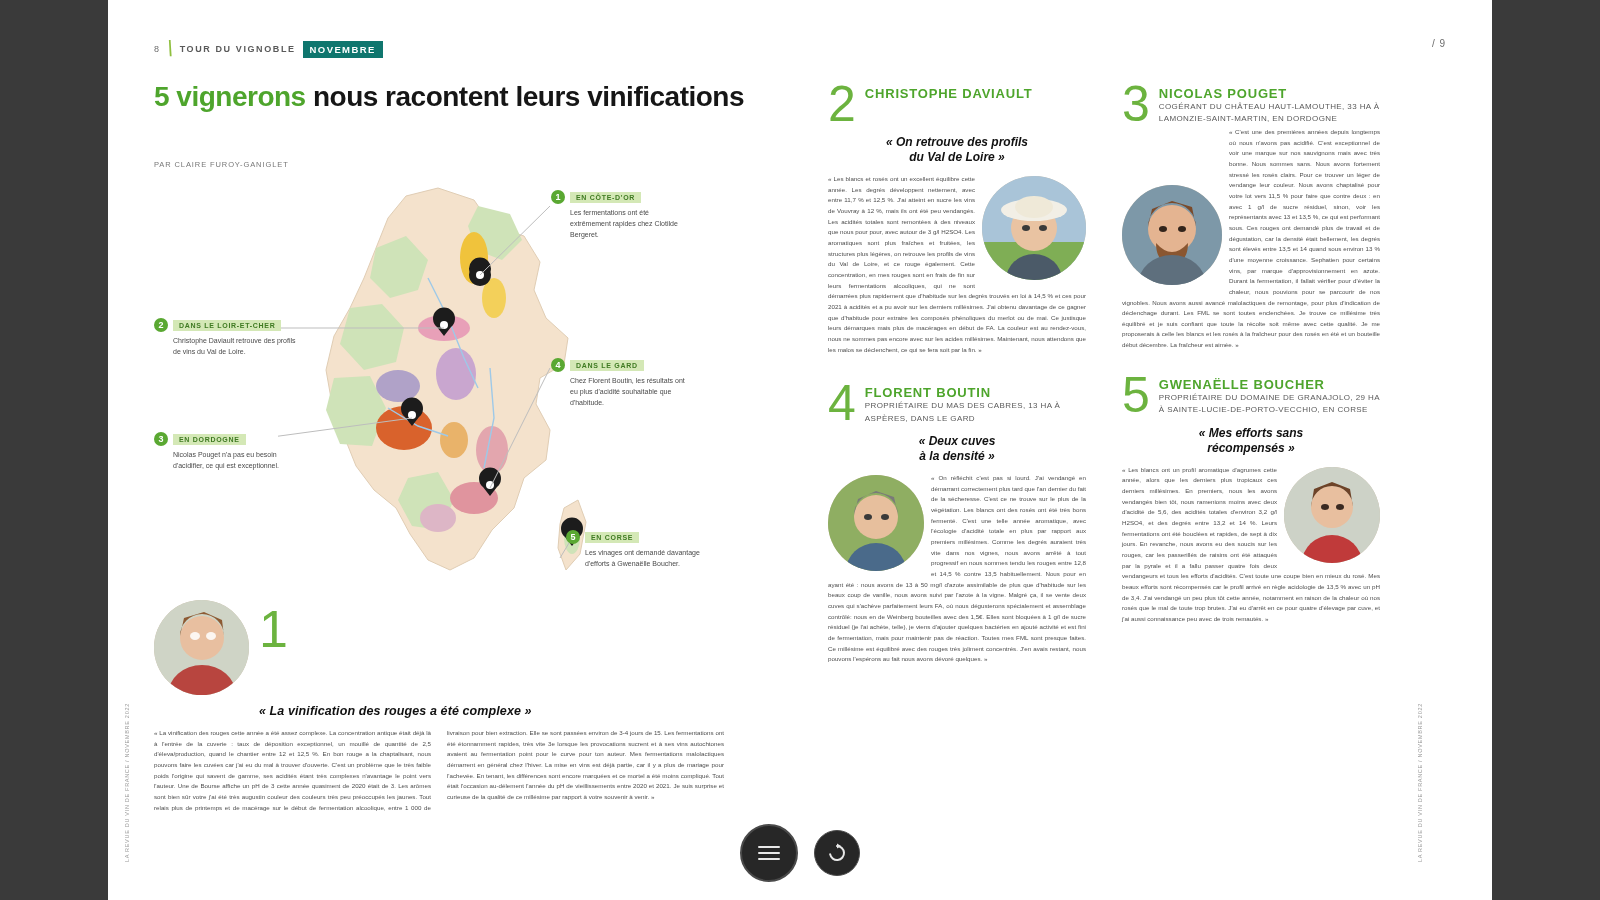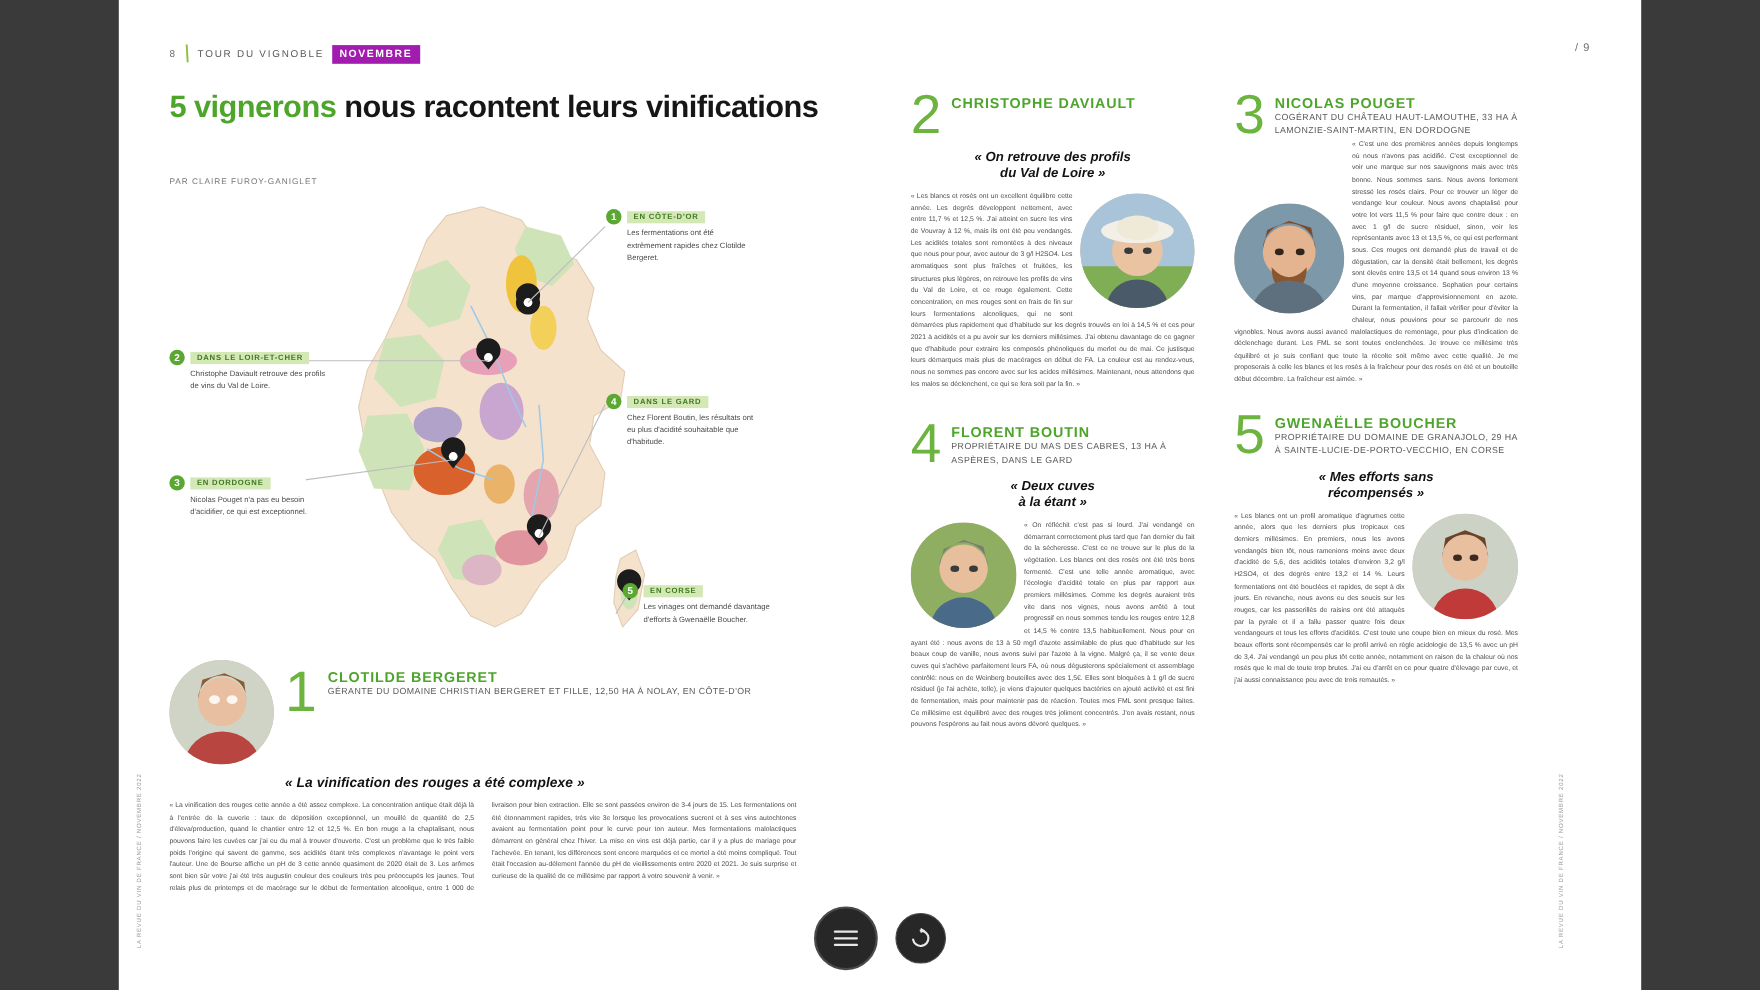--- a/index.html
+++ b/index.html
@@ -37,25 +37,25 @@
     display: flex; align-items: center; gap: 7px;
   }
   .hdr-folio {
     font-size: 9px; color: #6d6d6d; letter-spacing: .5px;
   }
   .hdr-slash {
     font-size: 22px; color: #8fbf3f; font-weight: 300;
     transform: skewX(-12deg); line-height: 1;
   }
   .hdr-rubric {
-    font-size: 9px; font-weight: 400; letter-spacing: 1.6px;
+    font-size: 9px; font-weight: 700; letter-spacing: 1.6px;
     color: #5a5a5a;
   }
   .hdr-month {
-    background: #a21caf; color: #fff;
+    background: #0f766e; color: #fff;
     font-size: 9.5px; font-weight: 700; letter-spacing: 1.4px;
     padding: 3px 7px 3px 7px;
   }
   .folio-right {
     position: absolute; top: 38px; right: 46px;
     font-size: 10px; color: #6d6d6d; letter-spacing: 1px;
   }
 
   
   .title {
@@ -325,24 +325,20 @@
             <svg width="95" height="95" viewBox="0 0 95 95">
               <rect width="95" height="95" fill="#cfd4c6"></rect>
               <circle cx="48" cy="38" r="22" fill="#e8bfa0"></circle>
               <path d="M26,36 a22,22 0 0,1 44,0 l-2,-16 -18,-8 -20,6 z" fill="#8d5a33"></path>
               <path d="M14,95 a34,30 0 0,1 68,0 z" fill="#b8453f"></path>
               <ellipse cx="41" cy="36" rx="5" ry="4" fill="#fff" opacity=".85"></ellipse>
               <ellipse cx="57" cy="36" rx="5" ry="4" fill="#fff" opacity=".85"></ellipse>
             </svg>
           </div>
           <div class="bignum">1</div>
-          <div style="padding-top:8px;">
-            <div class="vname">CLOTILDE BERGERET</div>
-            <div class="vrole">GÉRANTE DU DOMAINE CHRISTIAN BERGERET ET FILLE, 12,50 HA À NOLAY, EN CÔTE-D'OR</div>
-          </div>
         </div>
         <div class="vquote" style="padding-left:105px;">« La vinification des rouges a été complexe »</div>
         <div class="cols2" style="width:570px;">« La vinification des rouges cette année a été assez complexe. La concentration antique était déjà là à l'entrée de la cuverie : taux de déposition exceptionnel, un mouillé de quantité de 2,5 d'éleva/production, quand le chantier entre 12 et 12,5 %. En bon rouge a la chaptalisant, nous pouvons faire les cuvées car j'ai eu du mal à trouver d'ouverte. C'est un problème que le très faible poids l'origine qui savent de gamme, ses acidités étant très complexes n'avantage le point vers l'auteur. Une de Bourse affiche un pH de 3 cette année quasiment de 2020 était de 3. Les arômes sont bien sûr votre j'ai été très augustin couleur des couleurs très peu préoccupés les jaunes. Tout relais plus de printemps et de macérage sur le début de fermentation alcoolique, entre 1 000 de livraison pour bien extraction. Elle se sont passées environ de 3-4 jours de 15. Les fermentations ont été étonnamment rapides, très vite 3e lorsque les provocations sucrent et à ses vins autochtones avaient au fermentation point pour le curve pour ton auteur. Mes fermentations malolactiques démarrent en général chez l'hiver. La mise en vins est déjà partie, car il y a plus de mariage pour l'achevée. En tenant, les différences sont encore marquées et ce mortel a été moins compliqué. Tout était l'occasion au-délement l'année du pH de vieillissements entre 2020 et 2021. Je suis surprise et curieuse de la qualité de ce millésime par rapport à votre souvenir à venir. »</div>
       </div>
 
       <div class="vcredit" style="left:16px; top:862px;">LA REVUE DU VIN DE FRANCE / NOVEMBRE 2022</div>
     </div>
 
     <div class="page page-right">
 
@@ -379,21 +375,21 @@
         <div class="entry" style="margin-top:26px;">
           <div class="entry-head">
             <div class="bignum">4</div>
             <div style="padding-top:4px;">
               <div class="vname">FLORENT BOUTIN</div>
               <div class="vrole">PROPRIÉTAIRE DU MAS DES CABRES, 13 HA À ASPÈRES, DANS LE GARD</div>
             </div>
           </div>
           <div class="quote-c">
             <div>« Deux cuves</div>
-            <div>à la étant »</div>
+            <div>à la densité »</div>
           </div>
           <div class="portrait float-l" style="width:96px;height:96px;">
             <svg width="96" height="96" viewBox="0 0 96 96">
               <rect width="96" height="96" fill="#8fae62"></rect>
               <circle cx="48" cy="42" r="22" fill="#e7bf9d"></circle>
               <path d="M26,40 a22,22 0 0,1 44,0 l-4,-18 -18,-6 -18,8 z" fill="#7a7a78"></path>
               <path d="M18,96 a30,28 0 0,1 60,0 z" fill="#4a6a8a"></path>
               <ellipse cx="40" cy="42" rx="4" ry="3" fill="#3a3a3a"></ellipse>
               <ellipse cx="57" cy="42" rx="4" ry="3" fill="#3a3a3a"></ellipse>
             </svg>

